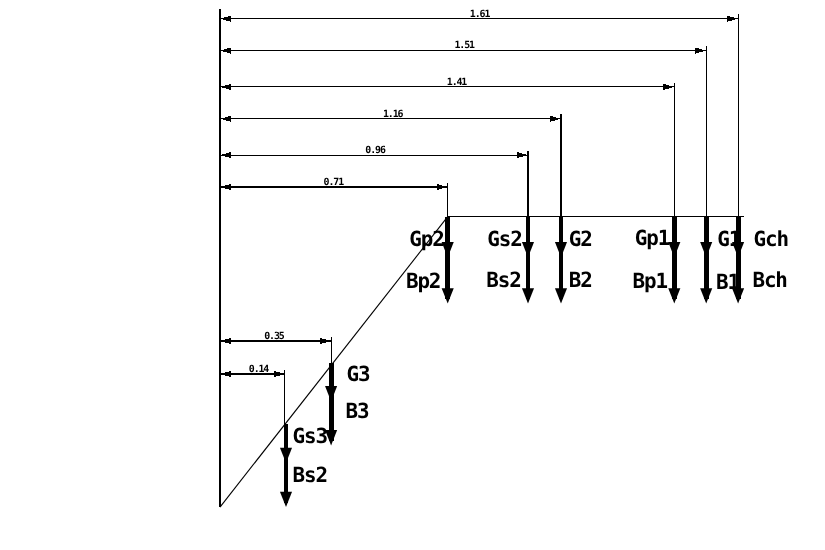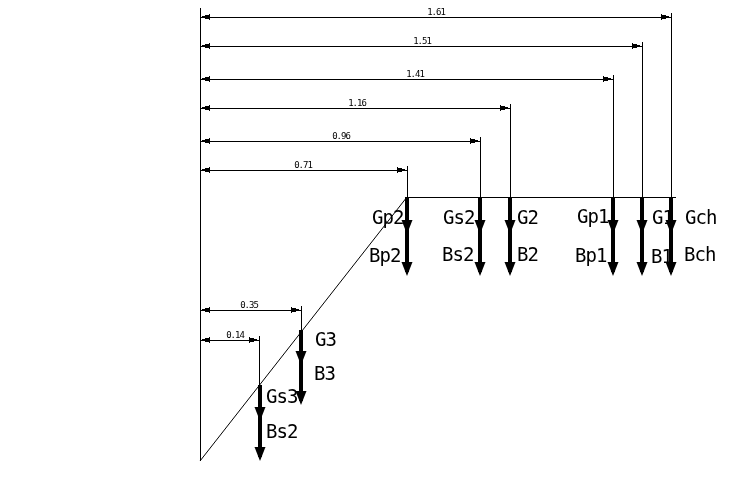--- a/index.html
+++ b/index.html
@@ -9,20 +9,21 @@
     width: 750px;
     height: 500px;
     overflow: hidden;
     font-family: "DejaVu Sans Mono", "Liberation Mono", monospace;
   }
   .canvas-wrap {
     position: relative;
     width: 750px;
     height: 440px;
     background: #ffffff;
+    font-weight: bold;
   }
   svg {
     display: block;
     shape-rendering: crispEdges;
   }
   text {
     font-family: "DejaVu Sans Mono", "Liberation Mono", monospace;
     fill: #000000;
   }
   .dim-text {

